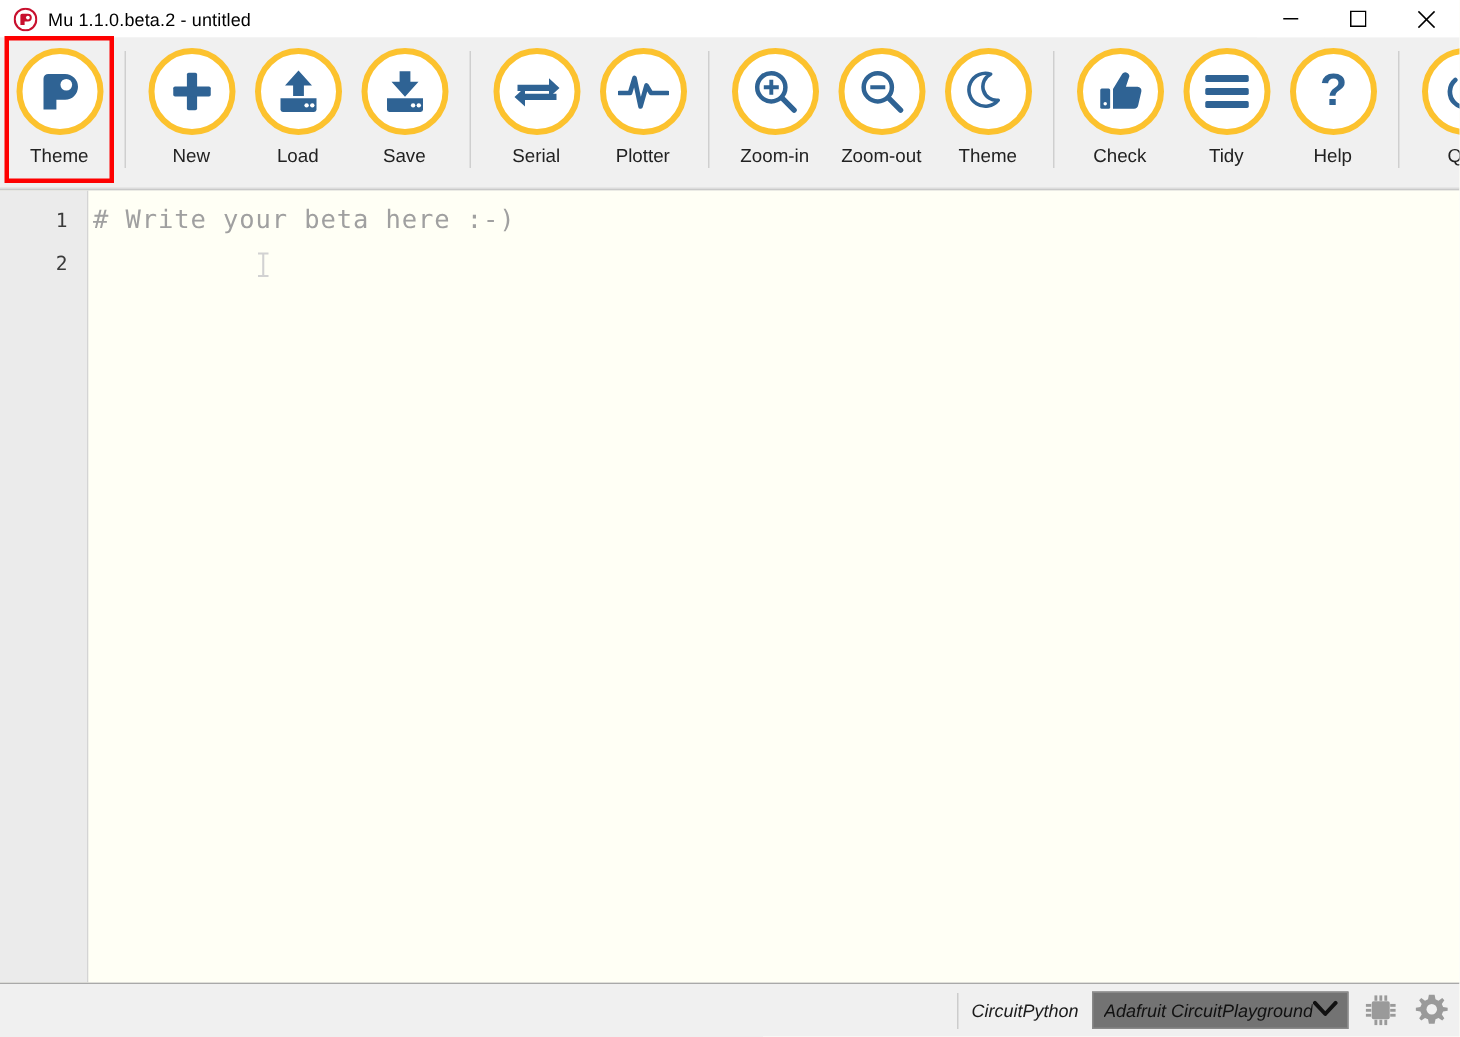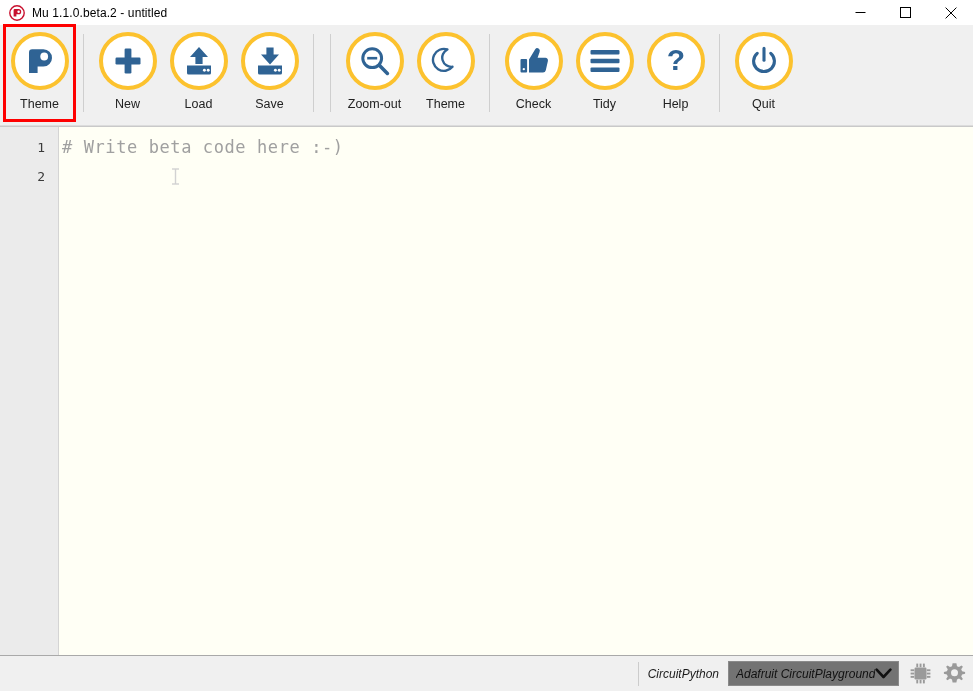--- a/index.html
+++ b/index.html
@@ -347,24 +347,54 @@
             <circle cx="22.4" cy="25.2" r="1.45" fill="#ffffff"></circle>
             <circle cx="26.2" cy="25.2" r="1.45" fill="#ffffff"></circle>
           </svg>
         </div>
         <div class="tblabel">Save</div>
       </div>
     </div>
 
     <div class="tb-sep"></div>
 
+    <div class="tb-group">
+      <div class="tbitem">
+        <div class="circle">
+          <svg width="34" height="28" viewBox="0 0 34 28">
+            <path d="M4 9.5 H25 V5.2 L32 11.6 L25 18 V13.7 H4 Z" fill="#2f6394"></path>
+            <path d="M30 19.5 H9 V15.2 L2 21.6 L9 28 V23.7 H30 Z" fill="#2f6394" transform="translate(0,-4)"></path>
+          </svg>
+        </div>
+        <div class="tblabel">Serial</div>
+      </div>
+      <div class="tbitem">
+        <div class="circle">
+          <svg width="34" height="28" viewBox="0 0 34 28">
+            <polyline points="1,15 8,15 11,5 15,24 19,10 22,15 33,15" fill="none" stroke="#2f6394" stroke-width="3.1" stroke-linejoin="round" stroke-linecap="round"></polyline>
+          </svg>
+        </div>
+        <div class="tblabel">Plotter</div>
+      </div>
+    </div>
 
     <div class="tb-sep"></div>
 
     <div class="tb-group">
+      <div class="tbitem">
+        <div class="circle">
+          <svg width="32" height="32" viewBox="0 0 32 32">
+            <circle cx="13.2" cy="13.2" r="9.4" fill="none" stroke="#2f6394" stroke-width="3"></circle>
+            <line x1="8.2" y1="13.2" x2="18.2" y2="13.2" stroke="#2f6394" stroke-width="2.6"></line>
+            <line x1="13.2" y1="8.2" x2="13.2" y2="18.2" stroke="#2f6394" stroke-width="2.6"></line>
+            <line x1="20.3" y1="20.3" x2="28.4" y2="28.4" stroke="#2f6394" stroke-width="3.6" stroke-linecap="round"></line>
+          </svg>
+        </div>
+        <div class="tblabel">Zoom-in</div>
+      </div>
       <div class="tbitem">
         <div class="circle">
           <svg width="32" height="32" viewBox="0 0 32 32">
             <circle cx="13.2" cy="13.2" r="9.4" fill="none" stroke="#2f6394" stroke-width="3"></circle>
             <line x1="8.2" y1="13.2" x2="18.2" y2="13.2" stroke="#2f6394" stroke-width="2.6"></line>
             <line x1="20.3" y1="20.3" x2="28.4" y2="28.4" stroke="#2f6394" stroke-width="3.6" stroke-linecap="round"></line>
           </svg>
         </div>
         <div class="tblabel">Zoom-out</div>
       </div>
@@ -427,21 +457,21 @@
 
   </div>
 
 
   <div class="editor">
     <div class="gutter">
       <div class="lineno">1</div>
       <div class="lineno">2</div>
     </div>
     <div class="codearea">
-      <div class="codeline"># Write beta code here :-)</div>
+      <div class="codeline"># Write your beta here :-)</div>
       <div class="codeline"></div>
       <span class="caret">
         <svg width="9" height="17" viewBox="0 0 9 17">
           <line x1="4.5" y1="1" x2="4.5" y2="16" stroke="#d2d2d2" stroke-width="1.4"></line>
           <line x1="1" y1="1" x2="8" y2="1" stroke="#d2d2d2" stroke-width="1.4"></line>
           <line x1="1" y1="16" x2="8" y2="16" stroke="#d2d2d2" stroke-width="1.4"></line>
         </svg>
       </span>
     </div>
   </div>

